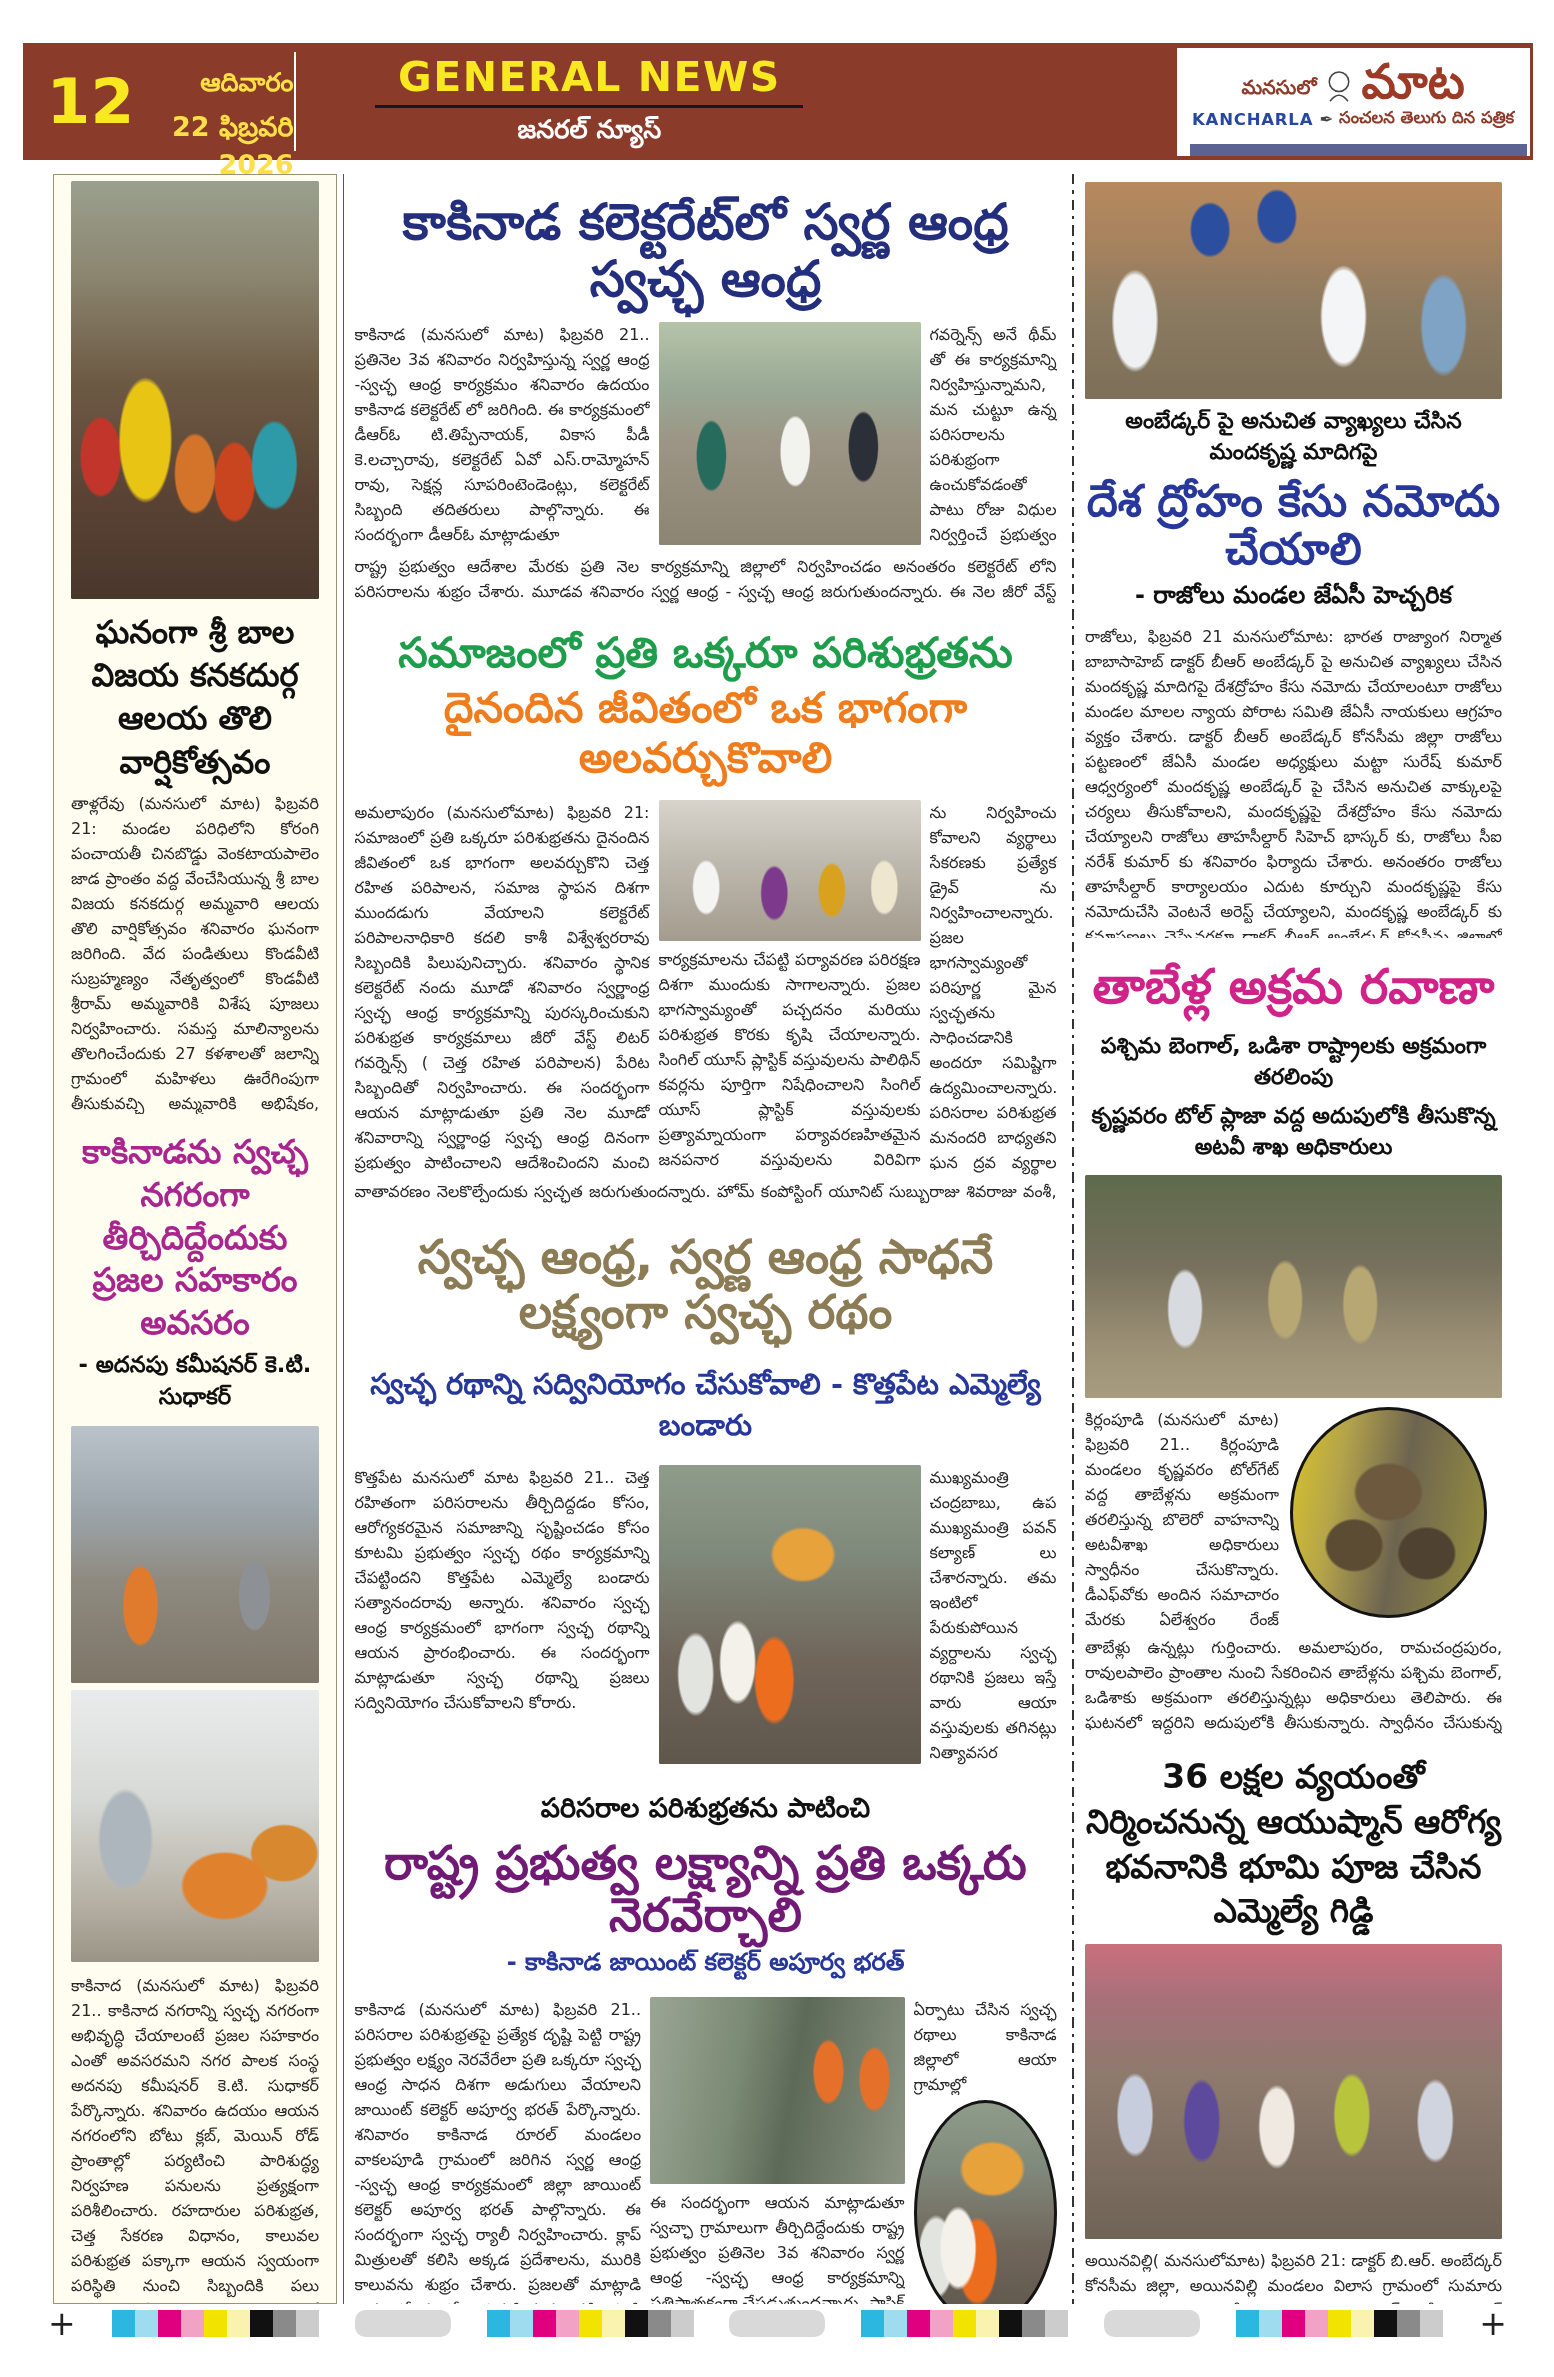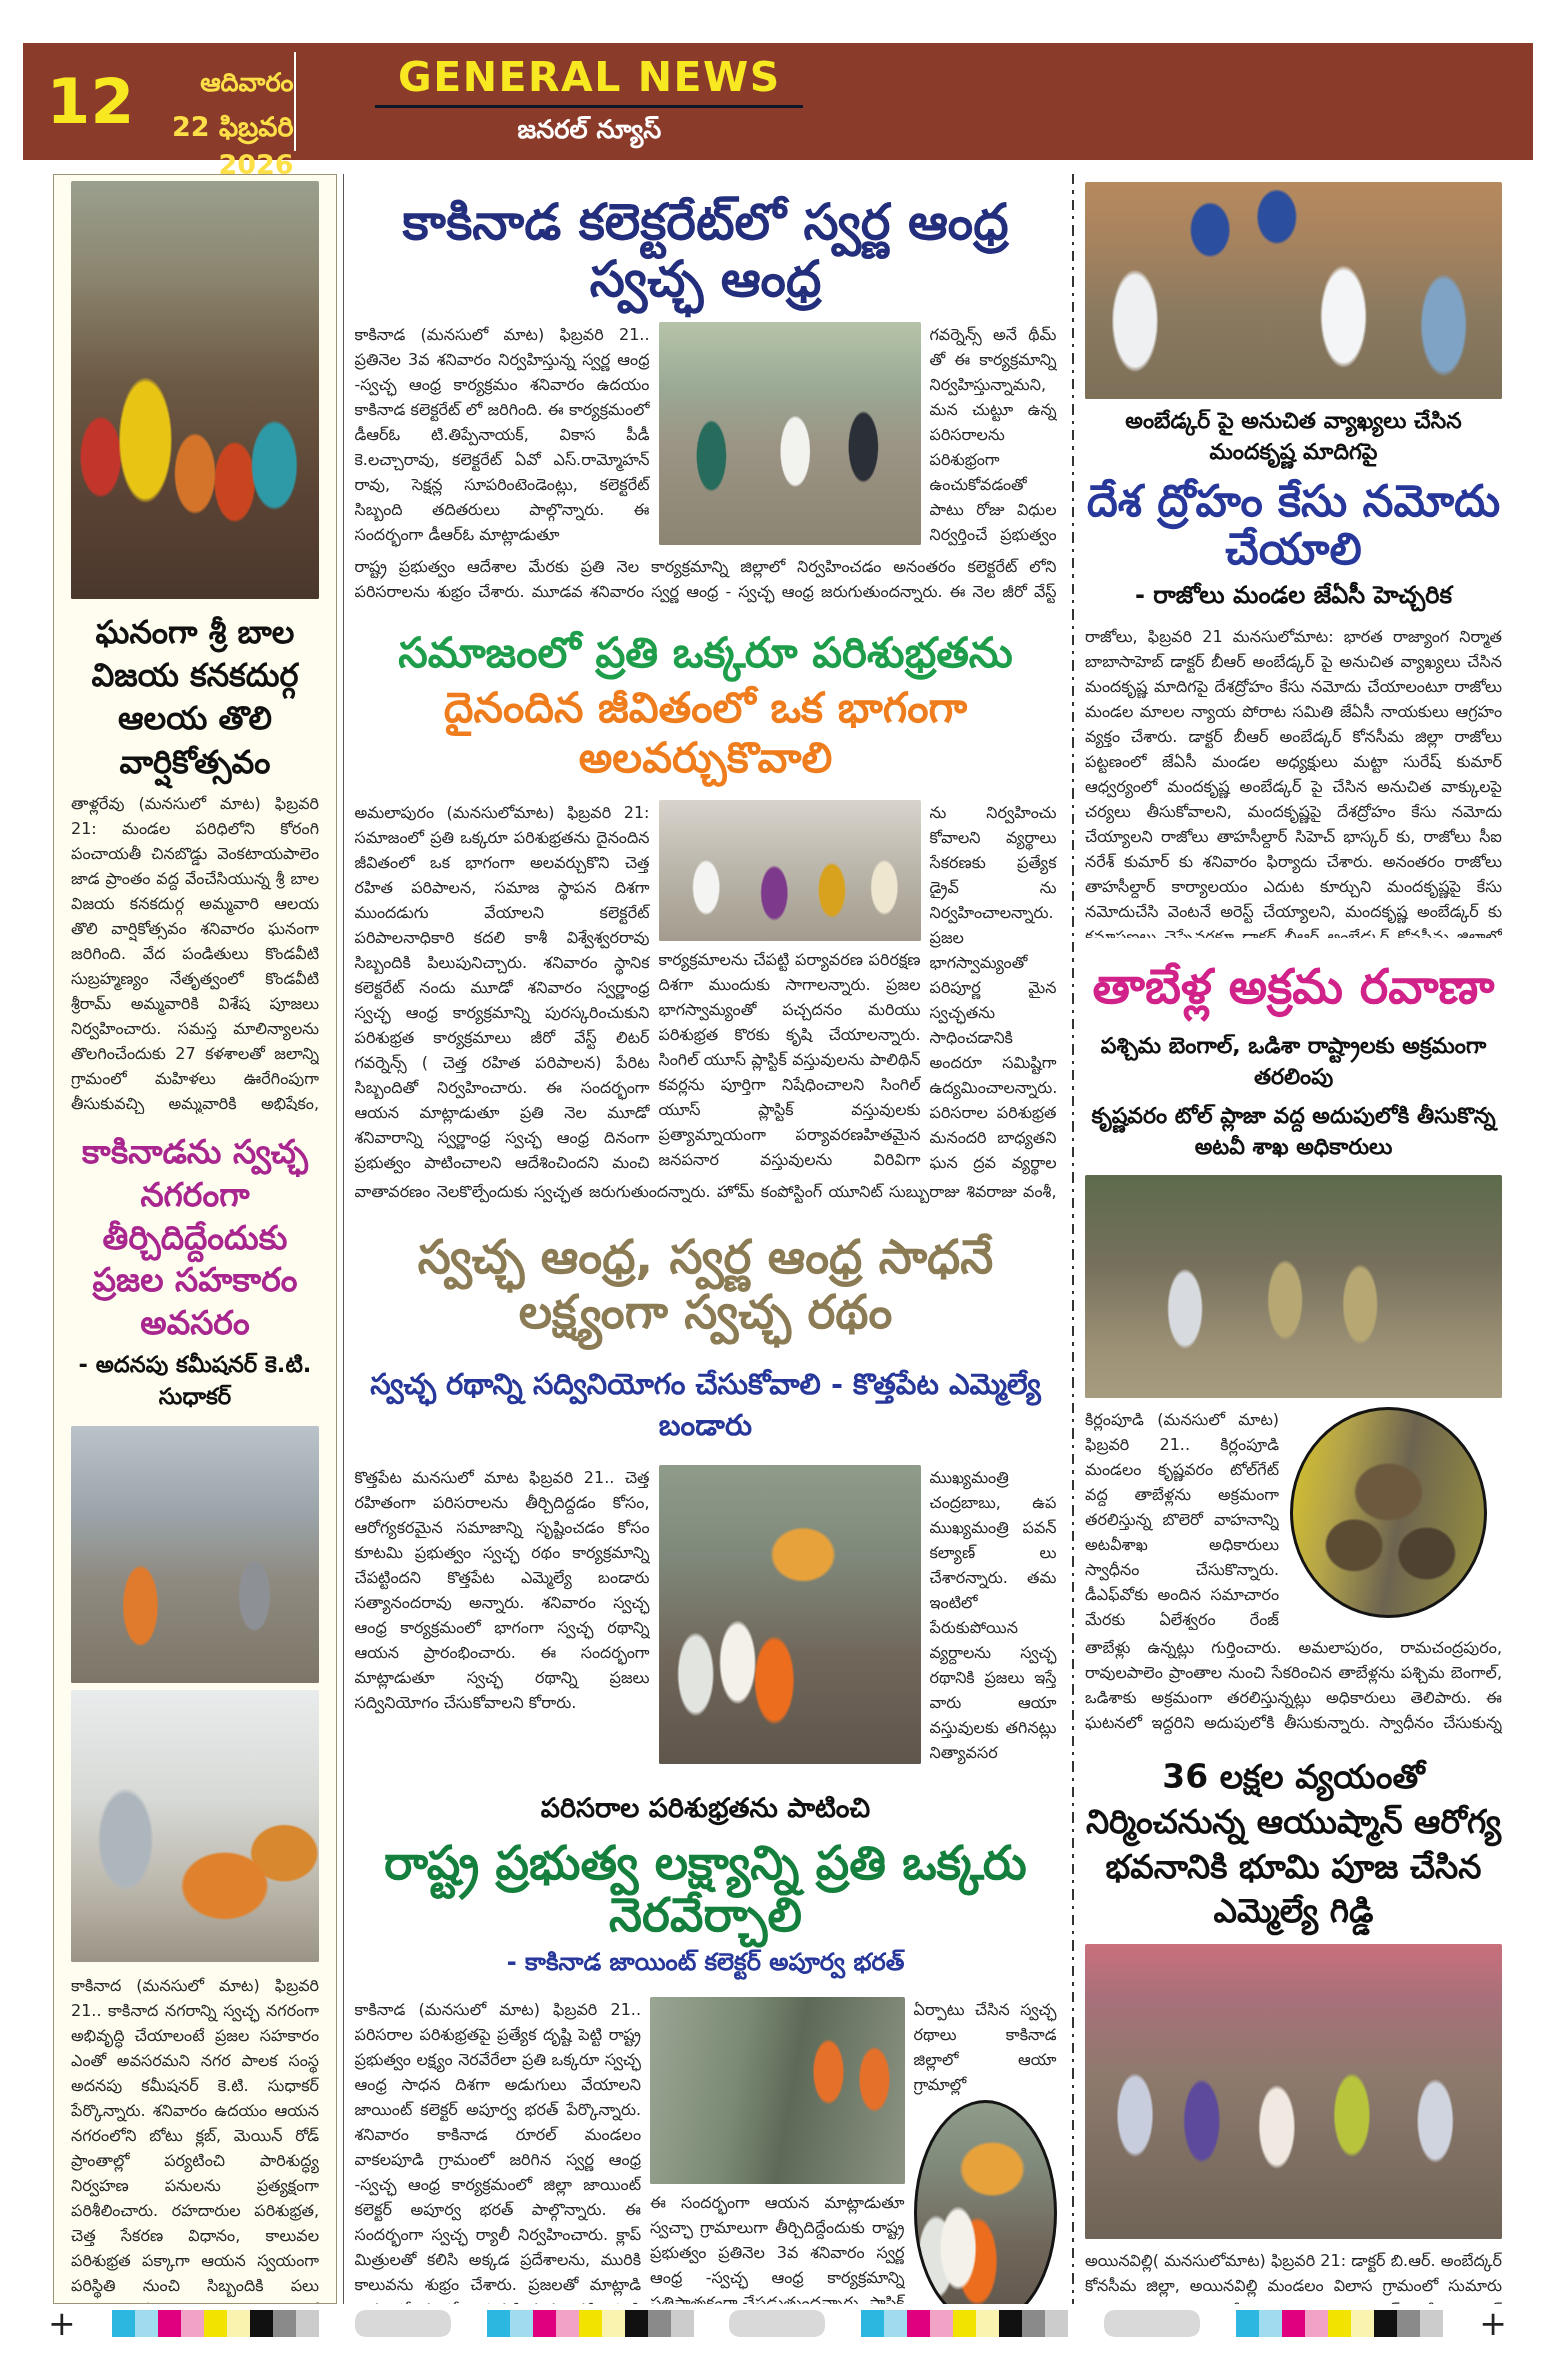--- a/index.html
+++ b/index.html
@@ -109,21 +109,21 @@
   .oval { border-radius:50%; border:3px solid #141414; }
 
   
   .h-center { text-align:center; font-weight:bold; }
   .m1-head { font-size:50px; color:#232e7d; line-height:1.15; padding:19.6px 0 13.5px; }
   .m2-head1 { font-size:42px; color:#1e9e4a; line-height:1.2; }
   .m2-head2 { font-size:42px; color:#ef7c1d; line-height:1.2; margin-top:4.5px; }
   .m3-head { font-size:47px; color:#8c7c55; line-height:1.15; margin-top:22.6px; }
   .m3-sub { font-size:29px; color:#27379a; margin-top:28px; }
   .m4-kick { font-size:27px; color:#111; margin-top:25.6px; }
-  .m4-head { font-size:47px; color:#15803d; line-height:1.1; margin-top:7.5px; }
+  .m4-head { font-size:47px; color:#701a75; line-height:1.1; margin-top:7.5px; }
   .m4-by { font-size:24px; color:#27379a; margin-top:7.5px; }
   .l1-head { font-size:32px; color:#111; line-height:1.35; margin:12px 0 7.5px; }
   .l2-head { font-size:33px; color:#a8268e; line-height:1.3; margin:16.5px 0 6px; }
   .l2-by { font-size:22.6px; color:#111; margin-bottom:10.5px; }
   .r1-kick { font-size:22px; color:#111; margin-top:9px; }
   .r1-head { font-size:44px; color:#27379a; line-height:1.1; margin-top:7.5px; }
   .r1-by { font-size:24px; color:#111; margin-top:7.5px; }
   .r2-head { font-size:48px; color:#d02289; margin-top:19.6px; }
   .r2-sub { font-size:22px; color:#111; margin-top:7.5px; }
   .r3-head { font-size:33px; color:#111; line-height:1.35; margin-top:19.6px; }
@@ -153,20 +153,38 @@
         <div class="day">ఆదివారం</div>
         <div class="date">22 ఫిబ్రవరి 2026</div>
       </div>
     </div>
     <div class="mh-div"></div>
     <div class="mh-center">
       <div class="gen-en">GENERAL NEWS</div>
       <div class="gen-te">జనరల్ న్యూస్</div>
     </div>
     <div class="mh-spacer"></div>
+    <div class="mh-logo">
+      <div class="logo-row">
+        <span class="logo-top">మనసులో</span>
+        <span class="logo-face">
+          <svg width="30" height="35" viewBox="0 0 40 46">
+              <circle cx="20" cy="18" r="13" fill="none" stroke="#444" stroke-width="2"></circle>
+              <path d="M8 44 Q20 28 32 44" fill="none" stroke="#444" stroke-width="2"></path>
+            </svg>
+        </span>
+        <span class="logo-title">మాట</span>
+      </div>
+      <div class="logo-bottom">
+        <span class="brand">KANCHARLA</span>
+        <span class="pen">✒</span>
+        <span class="tagline">సంచలన తెలుగు దిన పత్రిక</span>
+      </div>
+      <div class="logo-strip"></div>
+    </div>
   </header>
 
   <main class="columns">
 
     <aside class="col-left">
       <article>
         <div class="photo ph-temple" style="height:418px;"></div>
         <h2 class="h-center l1-head">ఘనంగా శ్రీ బాల విజయ కనకదుర్గ ఆలయ తొలి వార్షికోత్సవం</h2>
         <p class="body-text" style="height:323px;">తాళ్లరేవు (మనసులో మాట) ఫిబ్రవరి 21: మండల పరిధిలోని కోరంగి పంచాయతీ చినబొడ్డు వెంకటాయపాలెం జాడ ప్రాంతం వద్ద వేంచేసియున్న శ్రీ బాల విజయ కనకదుర్గ అమ్మవారి ఆలయ తొలి వార్షికోత్సవం శనివారం ఘనంగా జరిగింది. వేద పండితులు కొండవీటి సుబ్రహ్మణ్యం నేతృత్వంలో కొండవీటి శ్రీరామ్ అమ్మవారికి విశేష పూజలు నిర్వహించారు. సమస్త మాలిన్యాలను తొలగించేందుకు 27 కళశాలతో జలాన్ని గ్రామంలో మహిళలు ఊరేగింపుగా తీసుకువచ్చి అమ్మవారికి అభిషేకం, సహస్ర కుంకుమార్చన, అన్నసమారాధన ఘనంగా నిర్వహించారు. అధిక సంఖ్యలో భక్తులు తరలివచ్చి అమ్మవారిని దర్శించుకుని తీర్థ ప్రసాదాలు స్వీకరించారు. ఈ కార్యక్రమంలో ఆలయ కమిటీ ప్రతినిధులు కర్రి నూకరాజు, కొప్పాడి వాసుదేవరావు, పొన్నాడ మణికంఠ, పాలెపు నరసింహమూర్తి, దోమ ప్రసాద్, రచ్చ పుణ్యమూర్తి తదితరులు పాల్గొన్నారు.</p>
       </article>

